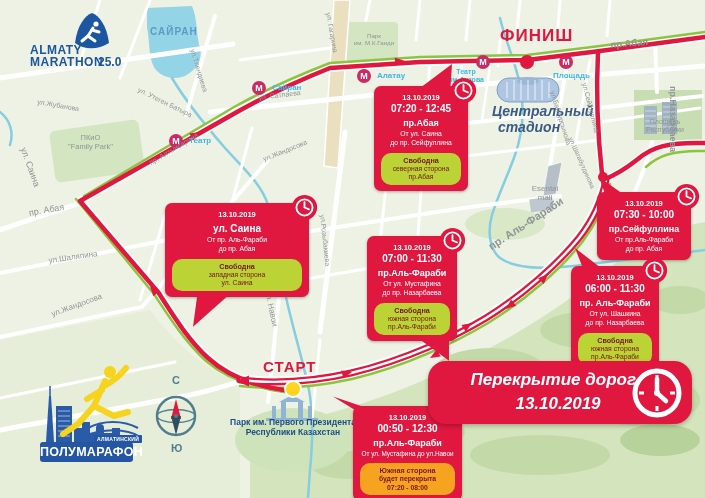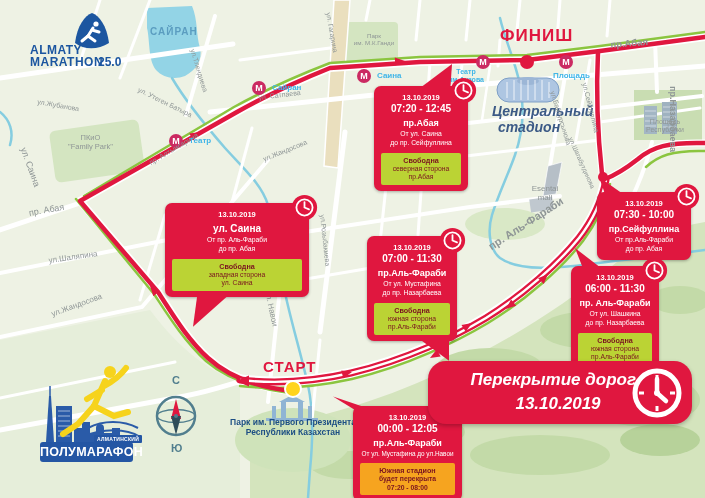--- a/index.html
+++ b/index.html
@@ -16,21 +16,21 @@
            text-align:center;padding:7px 5px 6px 5px;box-shadow:0 1px 3px rgba(0,0,0,.3);}
   .callout .tail{position:absolute;background:#e0173f;}
   .clk{position:absolute;top:-9px;right:-9px;width:27px;height:27px;}
   .c-date{font-size:7.5px;font-weight:bold;}
   .c-time{font-size:12px;font-weight:bold;margin-top:1px;}
   .sm .c-time{font-size:10px;}
   .c-street{font-size:10px;font-weight:bold;margin-top:4px;}
   .sm .c-street{font-size:9px;}
   .c-range{font-size:6.8px;margin-top:2px;line-height:1.3;white-space:pre-line;}
   .c-note{margin:5px 2px 0 2px;padding:3px 2px;font-size:6.8px;line-height:1.25;
-          white-space:pre-line;border-radius:2px;}
+          white-space:pre-line;border-radius:10px;}
   .c-note.green{background:#bbd334;color:#7a1420;}
   .c-note.orange{background:#f6a41f;color:#7a1420;font-weight:bold;}
   .c-note .nt{display:block;font-weight:bold;font-size:7.2px;}
   .banner{position:absolute;z-index:5;left:428px;top:361px;width:264px;height:63px;
           background:#e0173f;border-radius:18px;box-shadow:0 2px 4px rgba(0,0,0,.25);}
   .banner .t1{position:absolute;left:12px;top:9px;width:196px;text-align:right;color:#fff;
               font-size:17px;font-weight:bold;font-style:italic;}
   .banner .t2{position:absolute;left:40px;top:33px;width:180px;text-align:center;color:#fff;
               font-size:17px;font-weight:bold;font-style:italic;}
   .banner svg{position:absolute;right:8px;top:5px;}
@@ -261,21 +261,21 @@
 <span class="lbl b" style="left:678px;top:86px;font-size:9px;transform:rotate(90deg);">пр.Назарбаева</span>
 <span class="lbl" style="left:588px;top:82px;transform:rotate(76deg);">ул.Сейфуллина</span>
 <span class="lbl" style="left:556px;top:90px;transform:rotate(73deg);">ул.Байтурсынова</span>
 <span class="lbl" style="left:574px;top:136px;font-size:6.5px;transform:rotate(66deg);">ул.Шагабутдинова</span>
 <span class="lbl c b" style="left:228px;top:418px;width:130px;font-size:8.5px;color:#1c4e84;">Парк им. Первого Президента
 Республики Казахстан</span>
 <span class="lbl b" style="left:610px;top:40px;font-size:9.5px;transform:rotate(-5deg);">пр.Абая</span>
 
 <span class="metro-lbl" style="left:272px;top:83px;">Сайран</span>
 <span class="metro-lbl" style="left:189px;top:136px;">Театр</span>
-<span class="metro-lbl" style="left:377px;top:71px;">Саина</span>
+<span class="metro-lbl" style="left:377px;top:71px;">Алатау</span>
 <span class="metro-lbl" style="left:553px;top:71px;">Площадь</span>
 
 <span class="marker" style="left:500px;top:26px;font-size:17px;">ФИНИШ</span>
 <span class="marker" style="left:263px;top:358px;font-size:15px;">СТАРТ</span>
 
 <span class="cmp" style="left:172px;top:374px;">С</span>
 <span class="cmp" style="left:171px;top:442px;">Ю</span>
 
 <div class="callout" style="left:165px;top:203px;width:134px;">
   <svg class="clk" viewBox="0 0 30 30">
@@ -354,24 +354,24 @@
   <div class="tail" style="left:4px;top:-18px;width:26px;height:20px;clip-path:polygon(0 0,100% 100%,30% 100%);"></div>
 </div>
 
 <div class="callout sm" style="left:353px;top:406px;width:99px;">
   <svg class="clk" viewBox="0 0 30 30">
         <circle cx="15" cy="15" r="14" fill="#e0173f"></circle>
         <circle cx="15" cy="15" r="9" fill="none" stroke="#fff" stroke-width="2"></circle>
         <path d="M15 9 L15 15 L20 17" fill="none" stroke="#fff" stroke-width="2" stroke-linecap="round"></path>
       </svg>
   <div class="c-date">13.10.2019</div>
-  <div class="c-time">00:00 - 12:05</div>
+  <div class="c-time">00:50 - 12:30</div>
   <div class="c-street">пр.Аль-Фараби</div>
   <div class="c-range" style="font-size:6.4px;">От ул. Мустафина до ул.Навои</div>
-  <div class="c-note orange"><span class="nt">Южная стадион</span><span class="nb">будет перекрыта
+  <div class="c-note orange"><span class="nt">Южная сторона</span><span class="nb">будет перекрыта
 07:20 - 08:00</span></div>
   <div class="tail" style="left:-20px;top:-12px;width:40px;height:16px;clip-path:polygon(0 15%,100% 100%,55% 100%);"></div>
 </div>
 
 <div class="banner">
   <div class="t1">Перекрытие дорог</div>
   <div class="t2">13.10.2019</div>
   <svg width="54" height="54" viewBox="0 0 54 54">
     <circle cx="27" cy="27" r="22" fill="none" stroke="#ffffff" stroke-width="5"></circle>
     <line x1="27" y1="9" x2="27" y2="14" stroke="#fff" stroke-width="3"></line>

